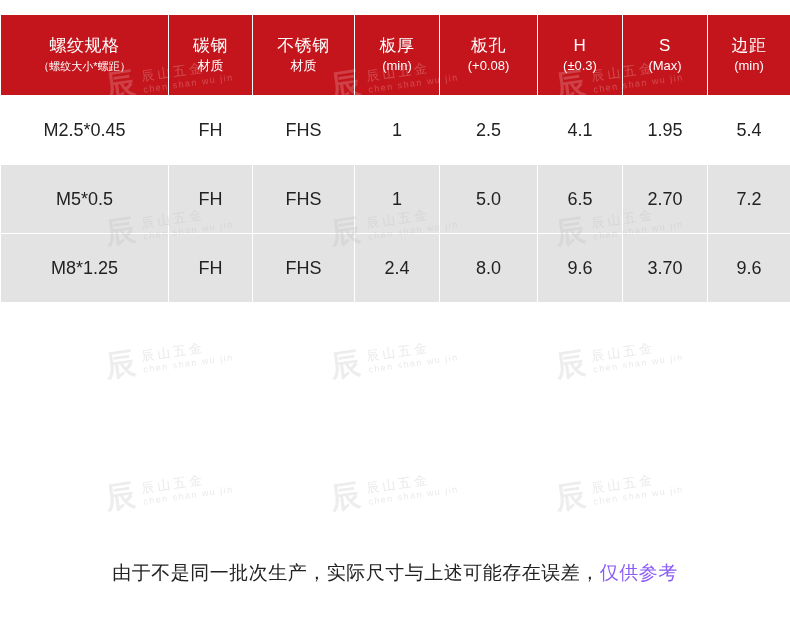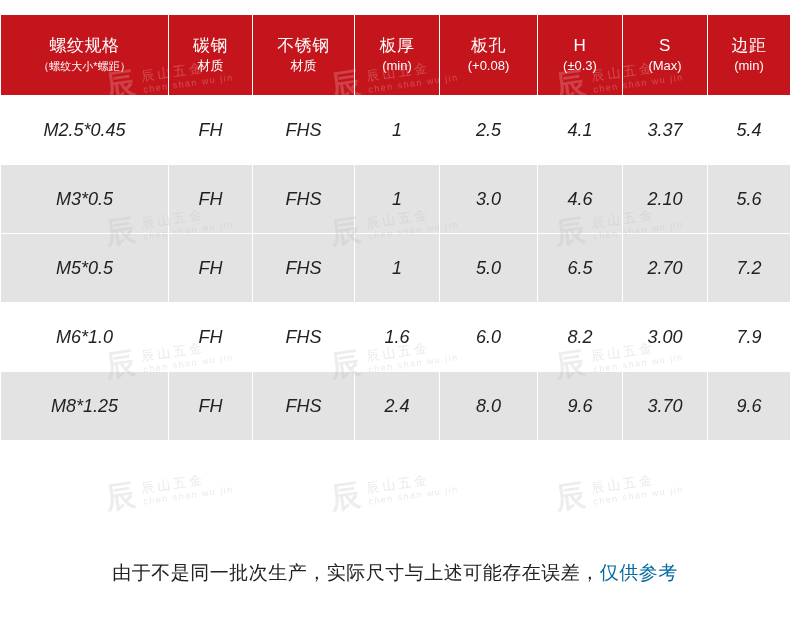--- a/index.html
+++ b/index.html
@@ -65,21 +65,20 @@
     font-size: 13px;
     margin-top: 2px;
   }
 
   
   .spec-table tbody td {
     height: 68px;
     font-size: 18px;
     color: #222222;
     background: #ffffff;
-    font-style: italic;
   }
   .spec-table tbody tr.alt td {
     background: #e3e3e3;
   }
 
   
   col.c0 { width: 168px; }
   col.c1 { width: 84px; }
   col.c2 { width: 102px; }
   col.c3 { width: 85px; }
@@ -134,21 +133,21 @@
     position: absolute;
     left: 0;
     top: 560px;
     width: 790px;
     text-align: center;
     font-size: 19px;
     color: #222222;
     letter-spacing: 0.5px;
   }
   .footer-note .highlight {
-    color: #0369a1;
+    color: #8b5cf6;
   }
 </style>
 </head>
 <body>
 
 <div class="page">
 
   <table class="spec-table">
     <colgroup>
       <col class="c0">
@@ -197,53 +196,33 @@
       </tr>
     </thead>
     <tbody>
       <tr>
         <td>M2.5*0.45</td>
         <td>FH</td>
         <td>FHS</td>
         <td>1</td>
         <td>2.5</td>
         <td>4.1</td>
-        <td>3.37</td>
+        <td>1.95</td>
         <td>5.4</td>
-      </tr>
-      <tr class="alt">
-        <td>M3*0.5</td>
-        <td>FH</td>
-        <td>FHS</td>
-        <td>1</td>
-        <td>3.0</td>
-        <td>4.6</td>
-        <td>2.10</td>
-        <td>5.6</td>
       </tr>
       <tr class="alt">
         <td>M5*0.5</td>
         <td>FH</td>
         <td>FHS</td>
         <td>1</td>
         <td>5.0</td>
         <td>6.5</td>
         <td>2.70</td>
         <td>7.2</td>
       </tr>
-      <tr>
-        <td>M6*1.0</td>
-        <td>FH</td>
-        <td>FHS</td>
-        <td>1.6</td>
-        <td>6.0</td>
-        <td>8.2</td>
-        <td>3.00</td>
-        <td>7.9</td>
-      </tr>
       <tr class="alt">
         <td>M8*1.25</td>
         <td>FH</td>
         <td>FHS</td>
         <td>2.4</td>
         <td>8.0</td>
         <td>9.6</td>
         <td>3.70</td>
         <td>9.6</td>
       </tr>

